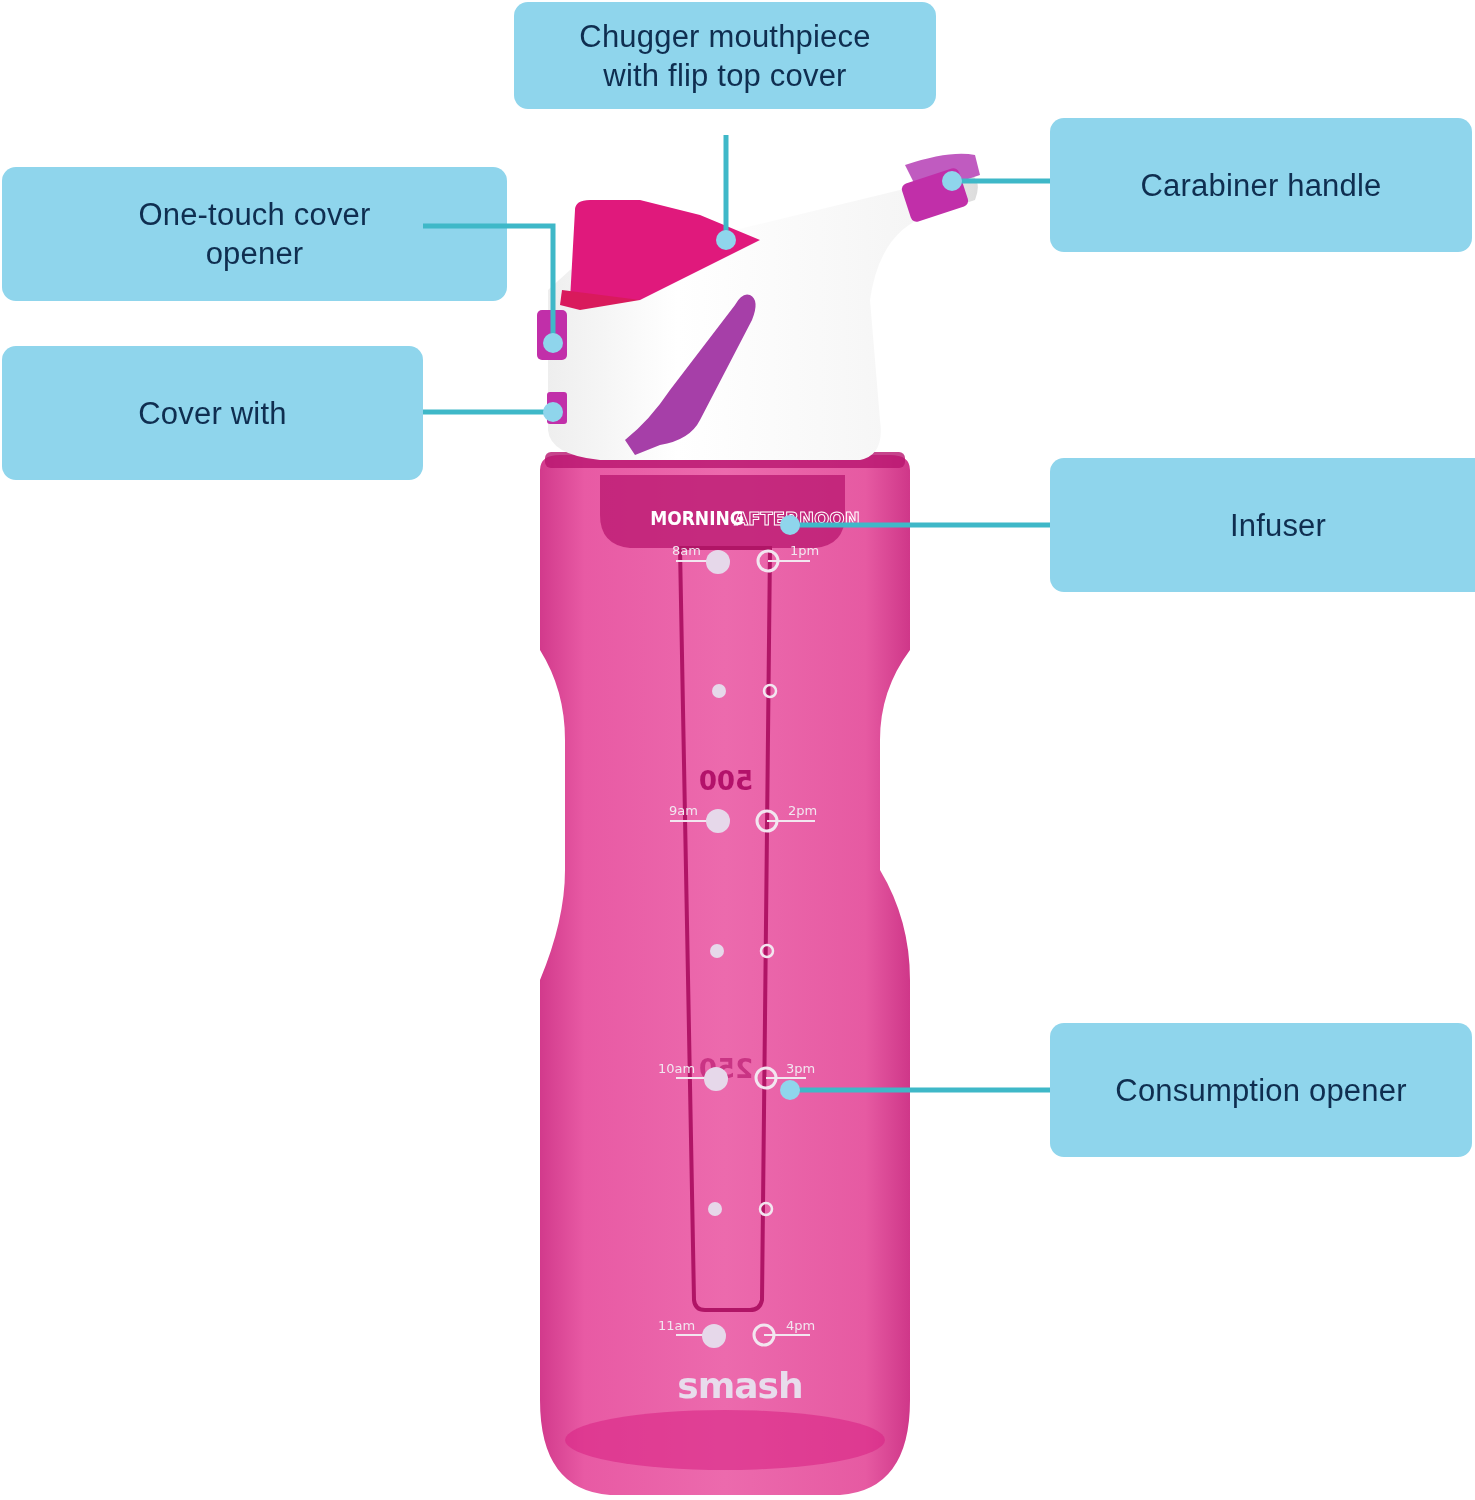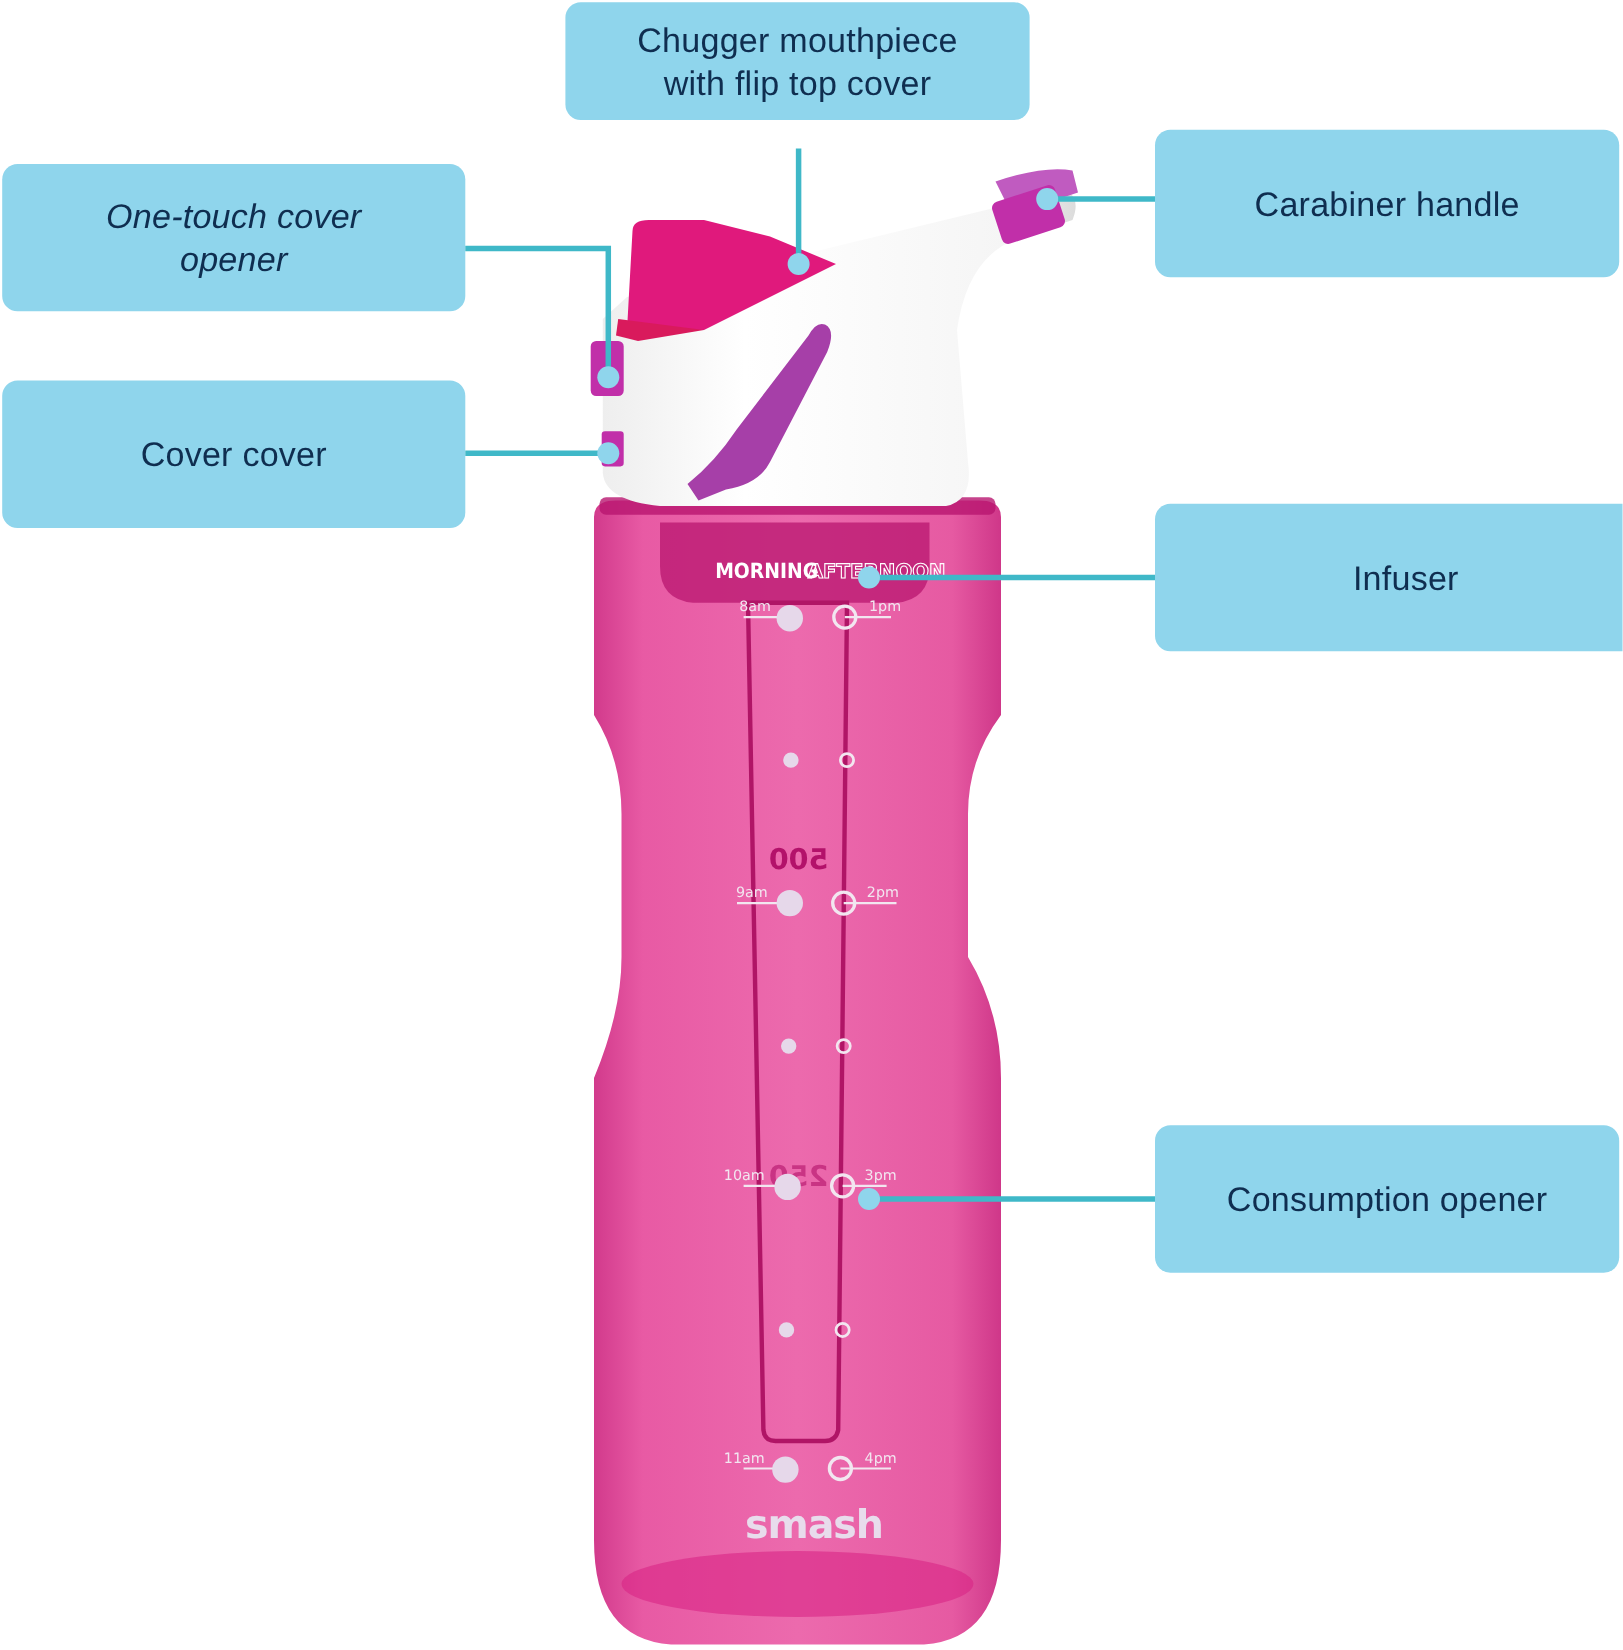--- a/index.html
+++ b/index.html
@@ -13,26 +13,26 @@
   .callout span { white-space:pre-line; }
   #scene { position:absolute; left:0; top:0; }
 </style>
 </head>
 <body>
 
 <div class="callout" style="left:514px; top:2px; width:422px; height:107px;">
   <span>Chugger mouthpiece
 with flip top cover</span>
 </div>
-<div class="callout" style="left:2px; top:149px; width:421px; height:134px;font-style:italic;">
+<div class="callout" style="left:2px; top:167px; width:505px; height:134px;">
   <span>One-touch cover
 opener</span>
 </div>
 <div class="callout" style="left:2px; top:346px; width:421px; height:134px;">
-  <span>Cover cover</span>
+  <span>Cover with</span>
 </div>
 <div class="callout" style="left:1050px; top:118px; width:422px; height:134px;">
   <span>Carabiner handle</span>
 </div>
 <div class="callout" style="left:1050px; top:458px; width:456px; height:134px;">
   <span>Infuser</span>
 </div>
 <div class="callout" style="left:1050px; top:1023px; width:422px; height:134px;">
   <span>Consumption opener</span>
 </div>

